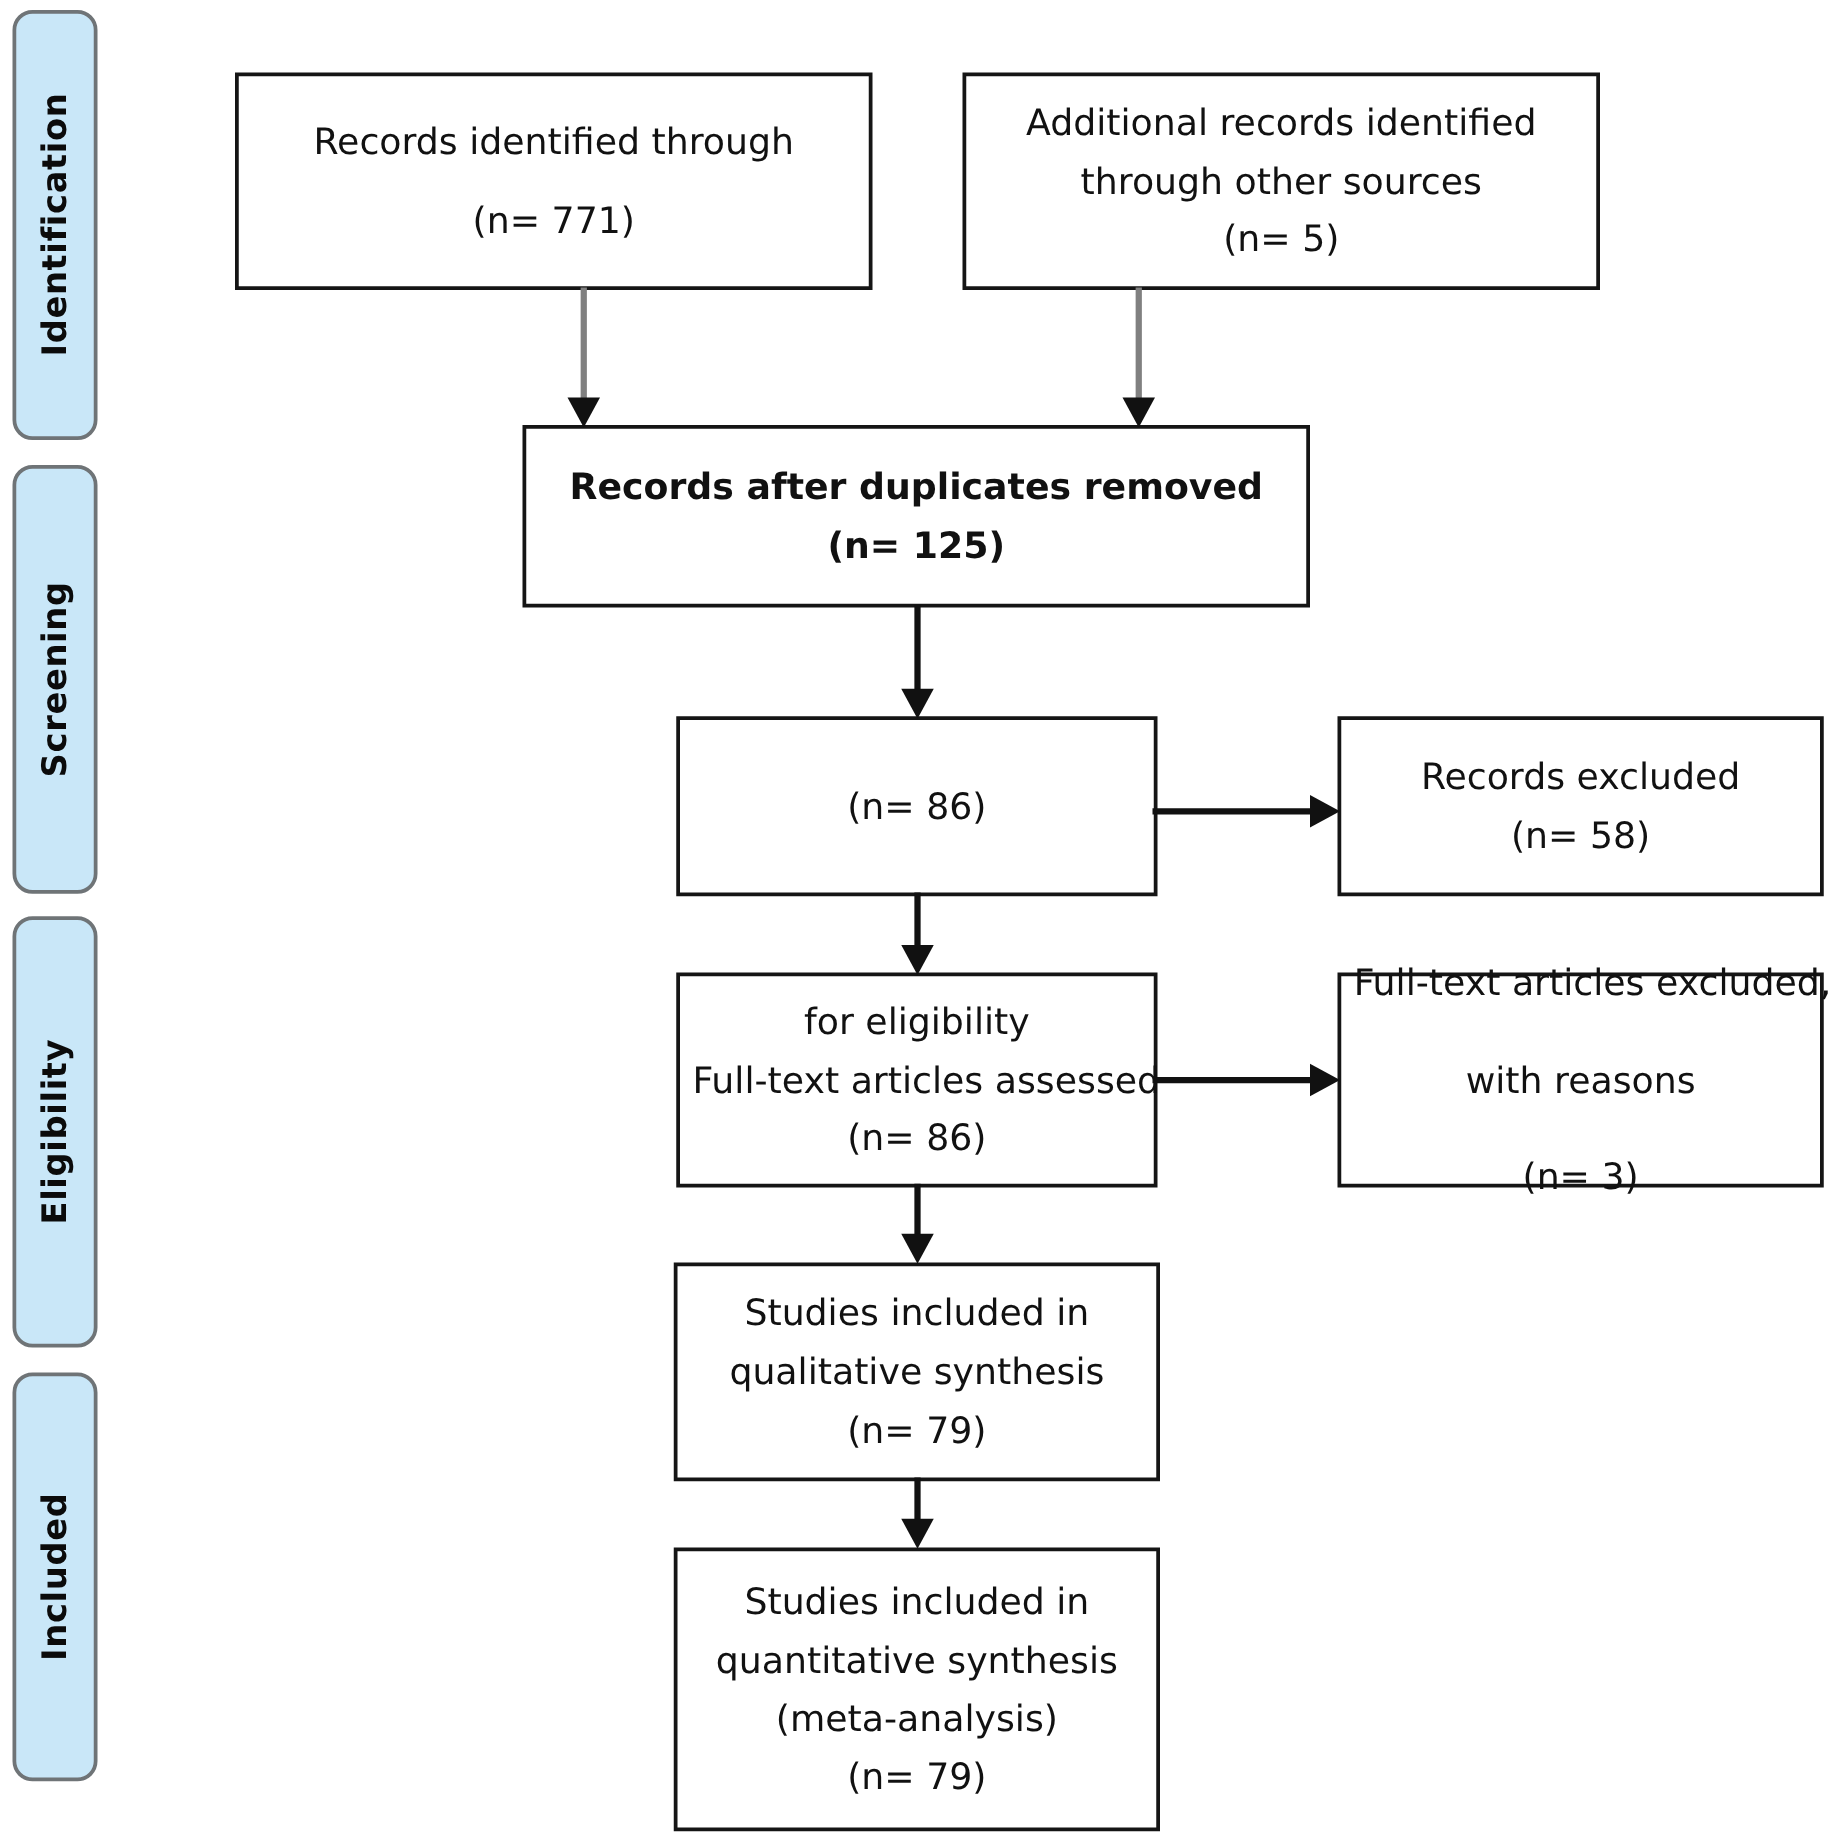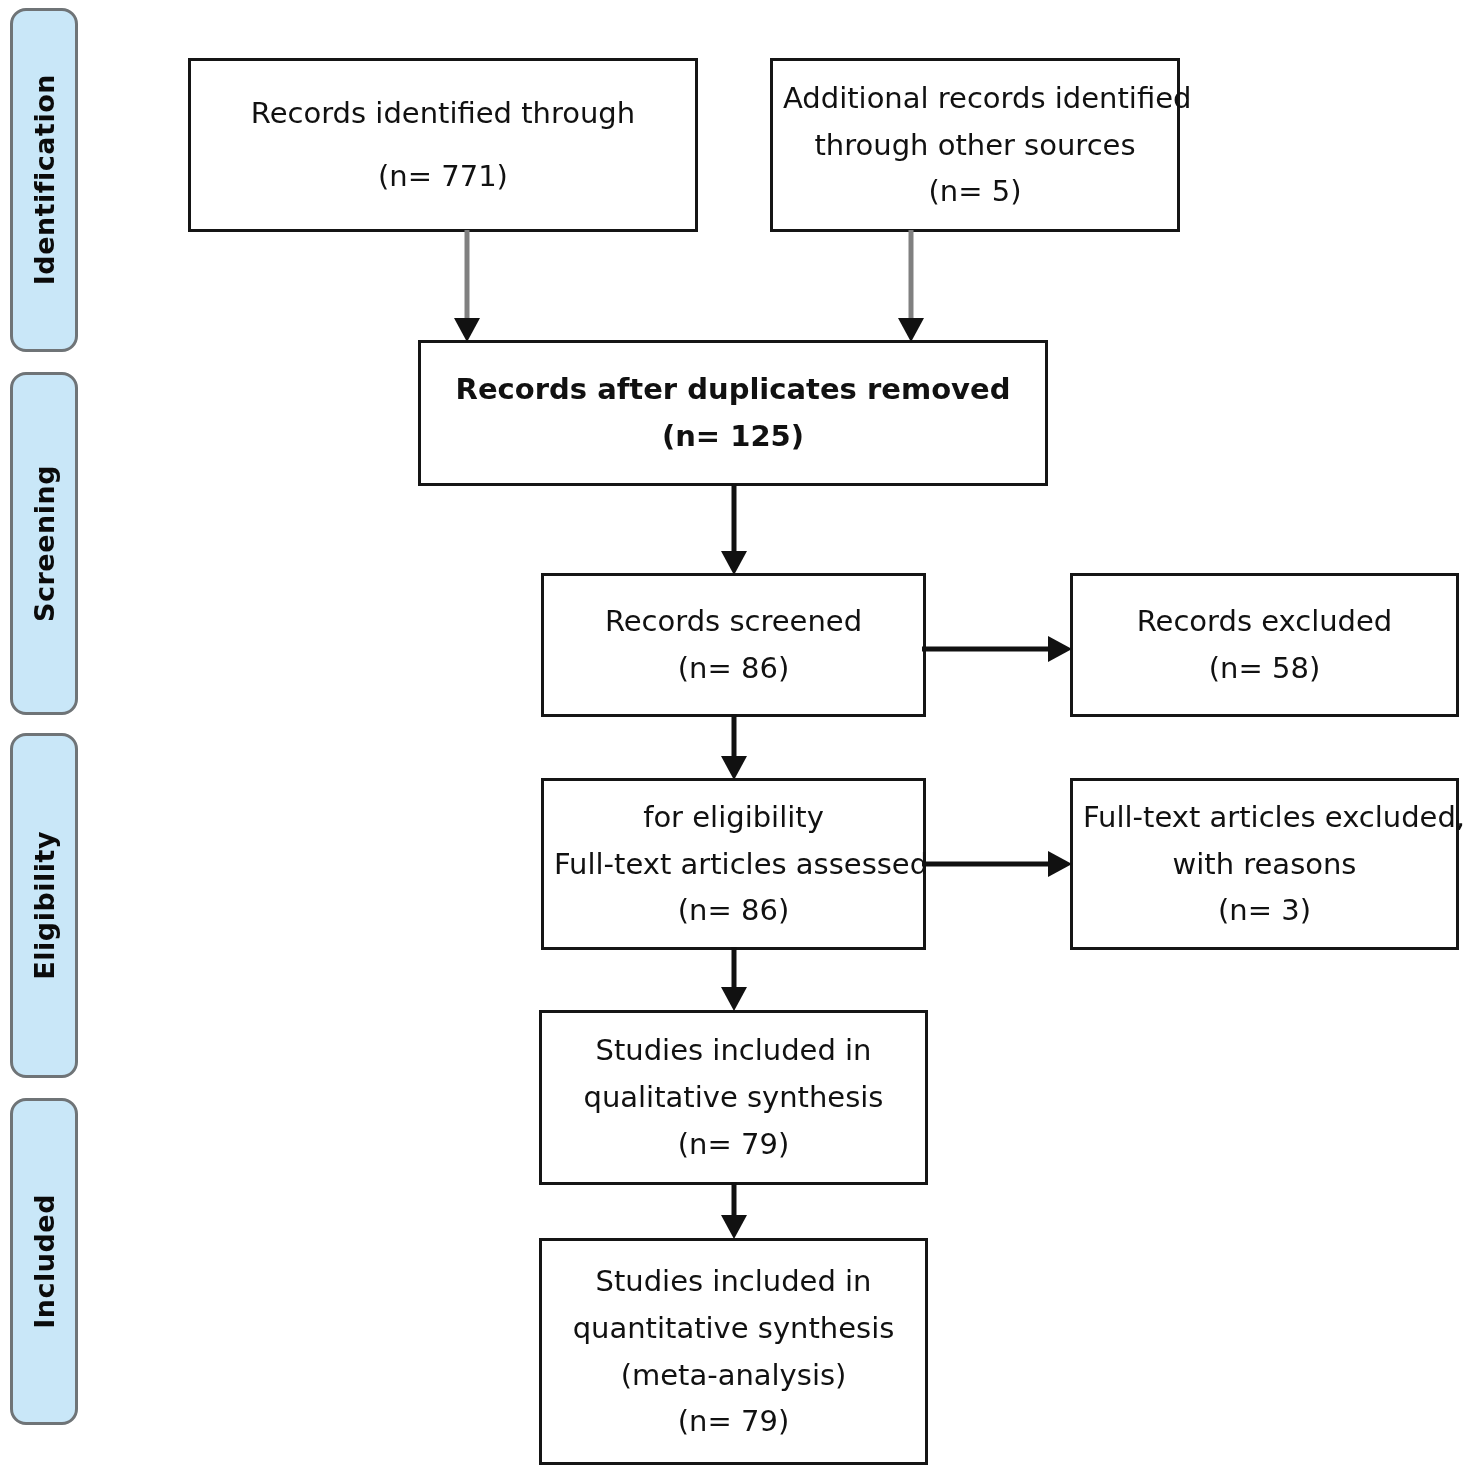--- a/index.html
+++ b/index.html
@@ -93,48 +93,47 @@
 
   <div class="stage-bar" style="top:1098px; height:327px;">
     <span class="stage-label">Included</span>
   </div>
 
   <div class="flow-box" style="left:188px; top:58px; width:510px; height:174px;gap:16px;">
     <span class="box-line">Records identified through</span>
     <span class="box-line">(n= 771)</span>
   </div>
 
-  <div class="flow-box" style="left:770px; top:58px; width:410px; height:174px;">
+  <div class="flow-box" style="left:770px; top:58px; width:510px; height:174px;">
     <span class="box-line">Additional records identified</span>
     <span class="box-line">through other sources</span>
     <span class="box-line">(n= 5)</span>
   </div>
 
   <div class="flow-box" style="left:418px; top:340px; width:630px; height:146px;font-weight:bold;">
     <span class="box-line">Records after duplicates removed</span>
     <span class="box-line">(n= 125)</span>
   </div>
 
   <div class="flow-box" style="left:541px; top:573px; width:385px; height:144px;">
-    <span class="box-line">Records screened</span>
     <span class="box-line">(n= 86)</span>
   </div>
 
   <div class="flow-box" style="left:1070px; top:573px; width:389px; height:144px;">
     <span class="box-line">Records excluded</span>
     <span class="box-line">(n= 58)</span>
   </div>
 
   <div class="flow-box" style="left:541px; top:778px; width:385px; height:172px;">
     <span class="box-line">for eligibility</span>
     <span class="box-line">Full-text articles assessed</span>
     <span class="box-line">(n= 86)</span>
   </div>
 
-  <div class="flow-box" style="left:1070px; top:778px; width:389px; height:172px;">
+  <div class="flow-box" style="left:1070px; top:778px; width:389px; height:172px;gap:31px;">
     <span class="box-line">Full-text articles excluded,</span>
     <span class="box-line">with reasons</span>
     <span class="box-line">(n= 3)</span>
   </div>
 
   <div class="flow-box" style="left:539px; top:1010px; width:389px; height:175px;">
     <span class="box-line">Studies included in</span>
     <span class="box-line">qualitative synthesis</span>
     <span class="box-line">(n= 79)</span>
   </div>

